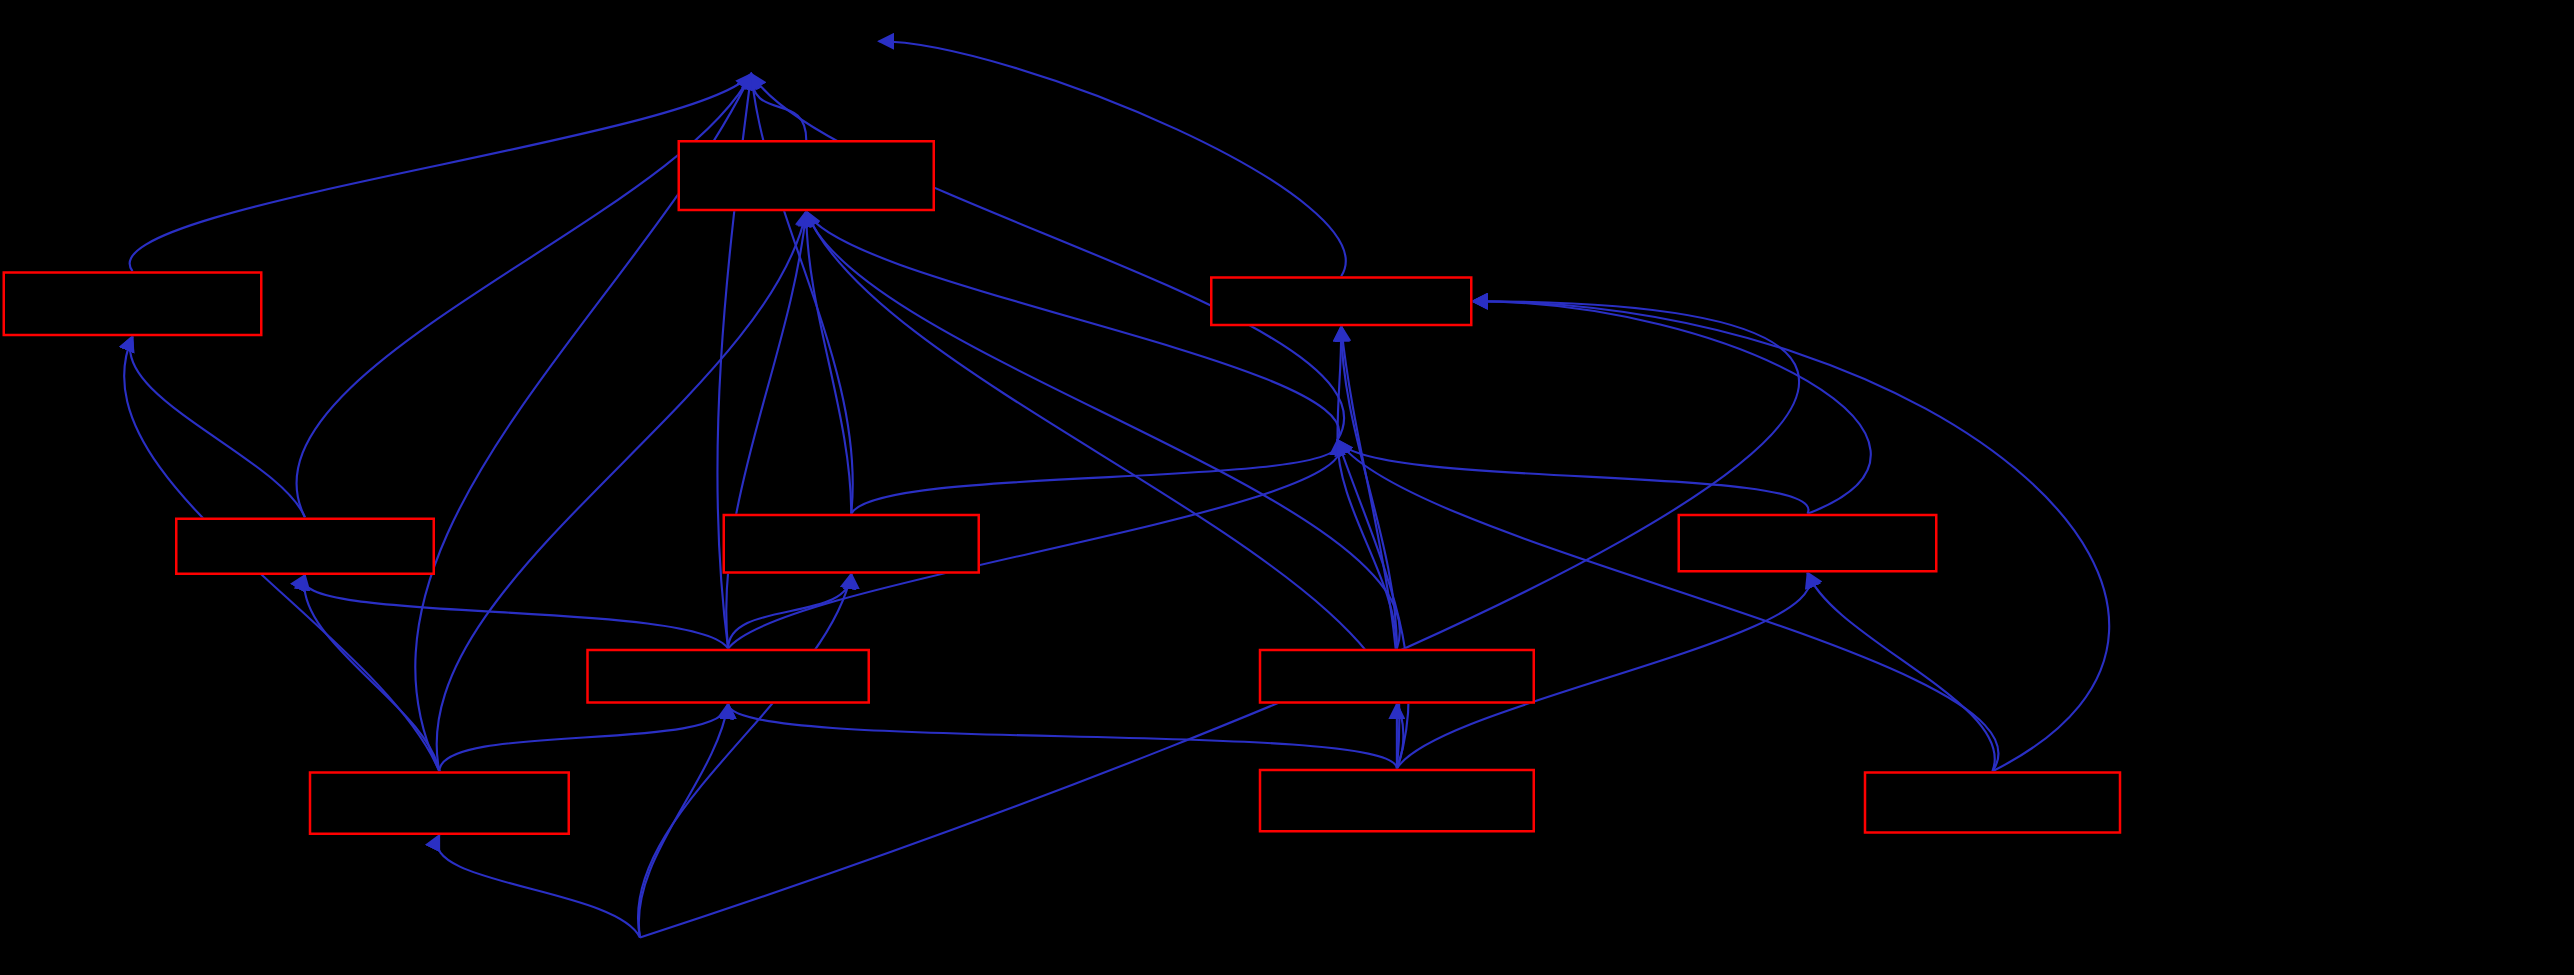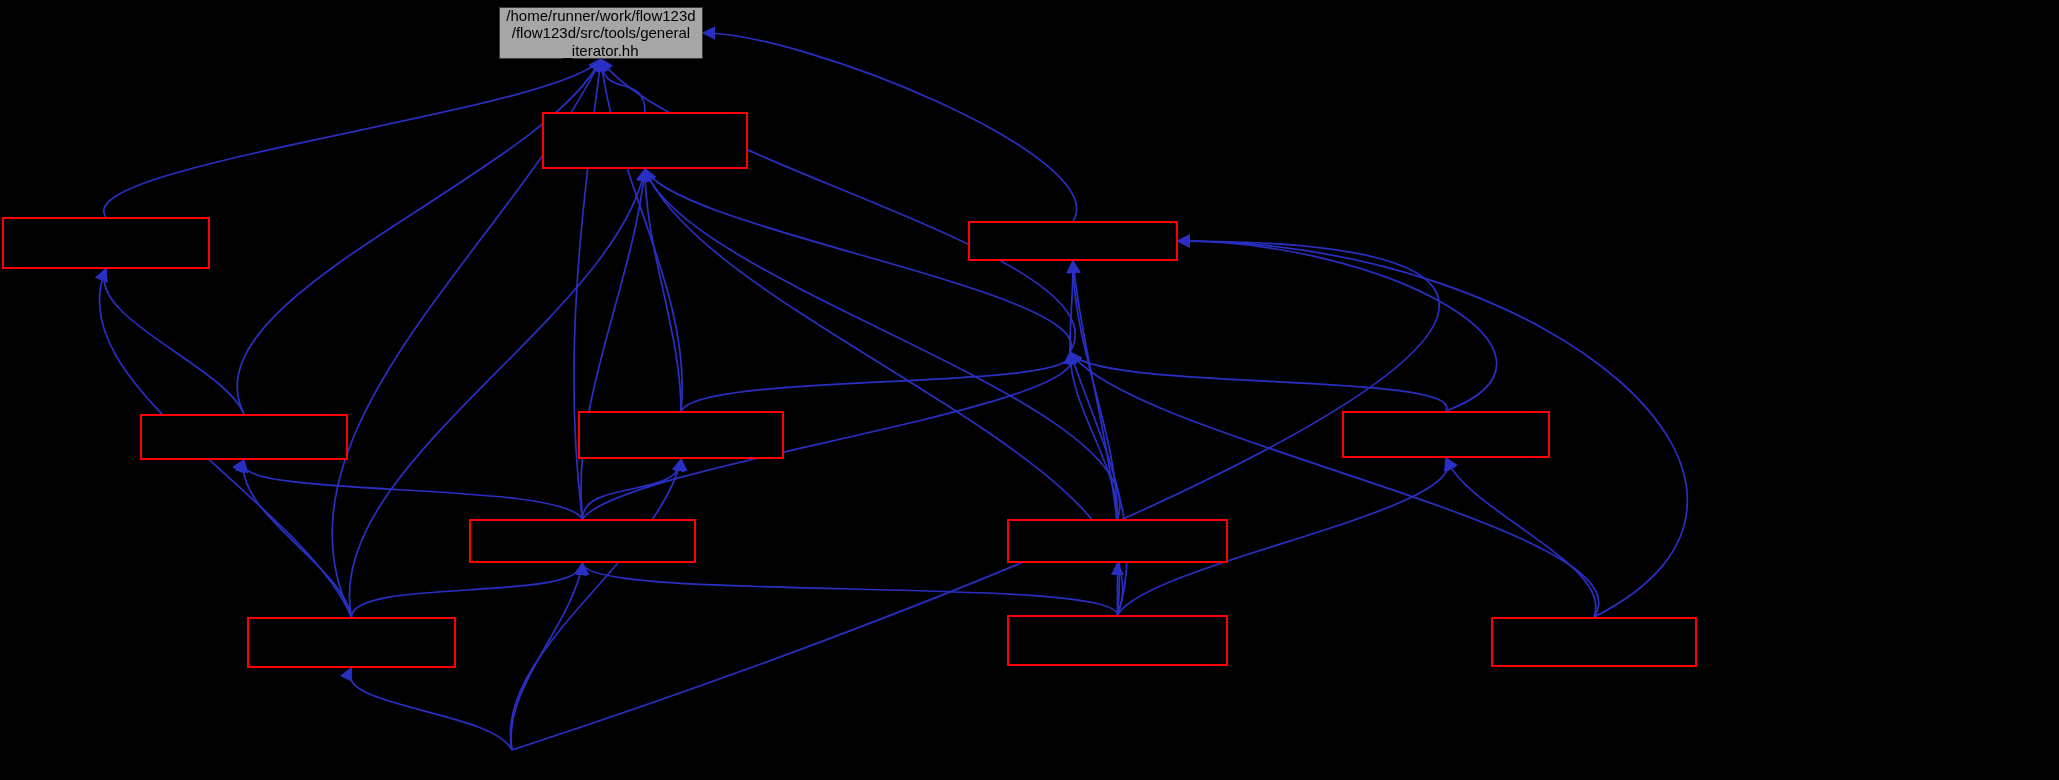--- a/index.html
+++ b/index.html
@@ -89,25 +89,20 @@
       <path d="M 1117.5 615 C 1117.5 575, 582.5 603, 582.5 563" fill="none" stroke="#2a2fc4" stroke-width="1.7" marker-end="url(#arrow)"></path>
       <path d="M 1117.5 615 C 1117.5 575, 1117.5 603, 1117.5 563" fill="none" stroke="#2a2fc4" stroke-width="1.7" marker-end="url(#arrow)"></path>
       <path d="M 1117.5 519 C 1117.5 463.3333333333333, 1070 407.6666666666667, 1070 352" fill="none" stroke="#2a2fc4" stroke-width="1.7" marker-end="url(#arrow)"></path>
       <path d="M 1117.5 615 C 1147.5 527.3333333333334, 1100 439.6666666666667, 1070 352" fill="none" stroke="#2a2fc4" stroke-width="1.7" marker-end="url(#arrow)"></path>
       <path d="M 1594 617 C 1654 528.6666666666666, 1130 440.3333333333333, 1070 352" fill="none" stroke="#2a2fc4" stroke-width="1.7" marker-end="url(#arrow)"></path>
       <path d="M 1446 411 C 1466 371, 1090 392, 1070 352" fill="none" stroke="#2a2fc4" stroke-width="1.7" marker-end="url(#arrow)"></path>
       <path d="M 582.5 519 C 622.5 463.3333333333333, 1110 407.6666666666667, 1070 352" fill="none" stroke="#2a2fc4" stroke-width="1.7" marker-end="url(#arrow)"></path>
       <path d="M 681 411 C 701 371, 1090 392, 1070 352" fill="none" stroke="#2a2fc4" stroke-width="1.7" marker-end="url(#arrow)"></path>
       <path d="M 512 750 C 492 710, 331.5 708, 351.5 668" fill="none" stroke="#2a2fc4" stroke-width="1.7" marker-end="url(#arrow)"></path>
     </svg>
-  <div class="gnode title" id="title-node" style="left: 499px; top: 7px; width: 204px; height: 52px; background: rgb(166, 166, 166); border-color: rgb(58, 58, 58);">
-    <span>/home/runner/work/flow123d
-/flow123d/src/tools/general
-_iterator.hh</span>
-  </div>
 <div class="gnode" style="left: 542px; top: 112px; width: 206px; height: 57px; border-color: rgb(255, 0, 0); background: rgb(0, 0, 0);"></div>
     <div class="gnode" style="left: 2px; top: 217px; width: 208px; height: 52px; border-color: rgb(255, 0, 0); background: rgb(0, 0, 0);"></div>
     <div class="gnode" style="left: 968px; top: 221px; width: 210px; height: 40px; border-color: rgb(255, 0, 0); background: rgb(0, 0, 0);"></div>
     <div class="gnode" style="left: 140px; top: 414px; width: 208px; height: 46px; border-color: rgb(255, 0, 0); background: rgb(0, 0, 0);"></div>
     <div class="gnode" style="left: 578px; top: 411px; width: 206px; height: 48px; border-color: rgb(255, 0, 0); background: rgb(0, 0, 0);"></div>
     <div class="gnode" style="left: 1342px; top: 411px; width: 208px; height: 47px; border-color: rgb(255, 0, 0); background: rgb(0, 0, 0);"></div>
     <div class="gnode" style="left: 469px; top: 519px; width: 227px; height: 44px; border-color: rgb(255, 0, 0); background: rgb(0, 0, 0);"></div>
     <div class="gnode" style="left: 1007px; top: 519px; width: 221px; height: 44px; border-color: rgb(255, 0, 0); background: rgb(0, 0, 0);"></div>
     <div class="gnode" style="left: 247px; top: 617px; width: 209px; height: 51px; border-color: rgb(255, 0, 0); background: rgb(0, 0, 0);"></div>
     <div class="gnode" style="left: 1007px; top: 615px; width: 221px; height: 51px; border-color: rgb(255, 0, 0); background: rgb(0, 0, 0);"></div>

